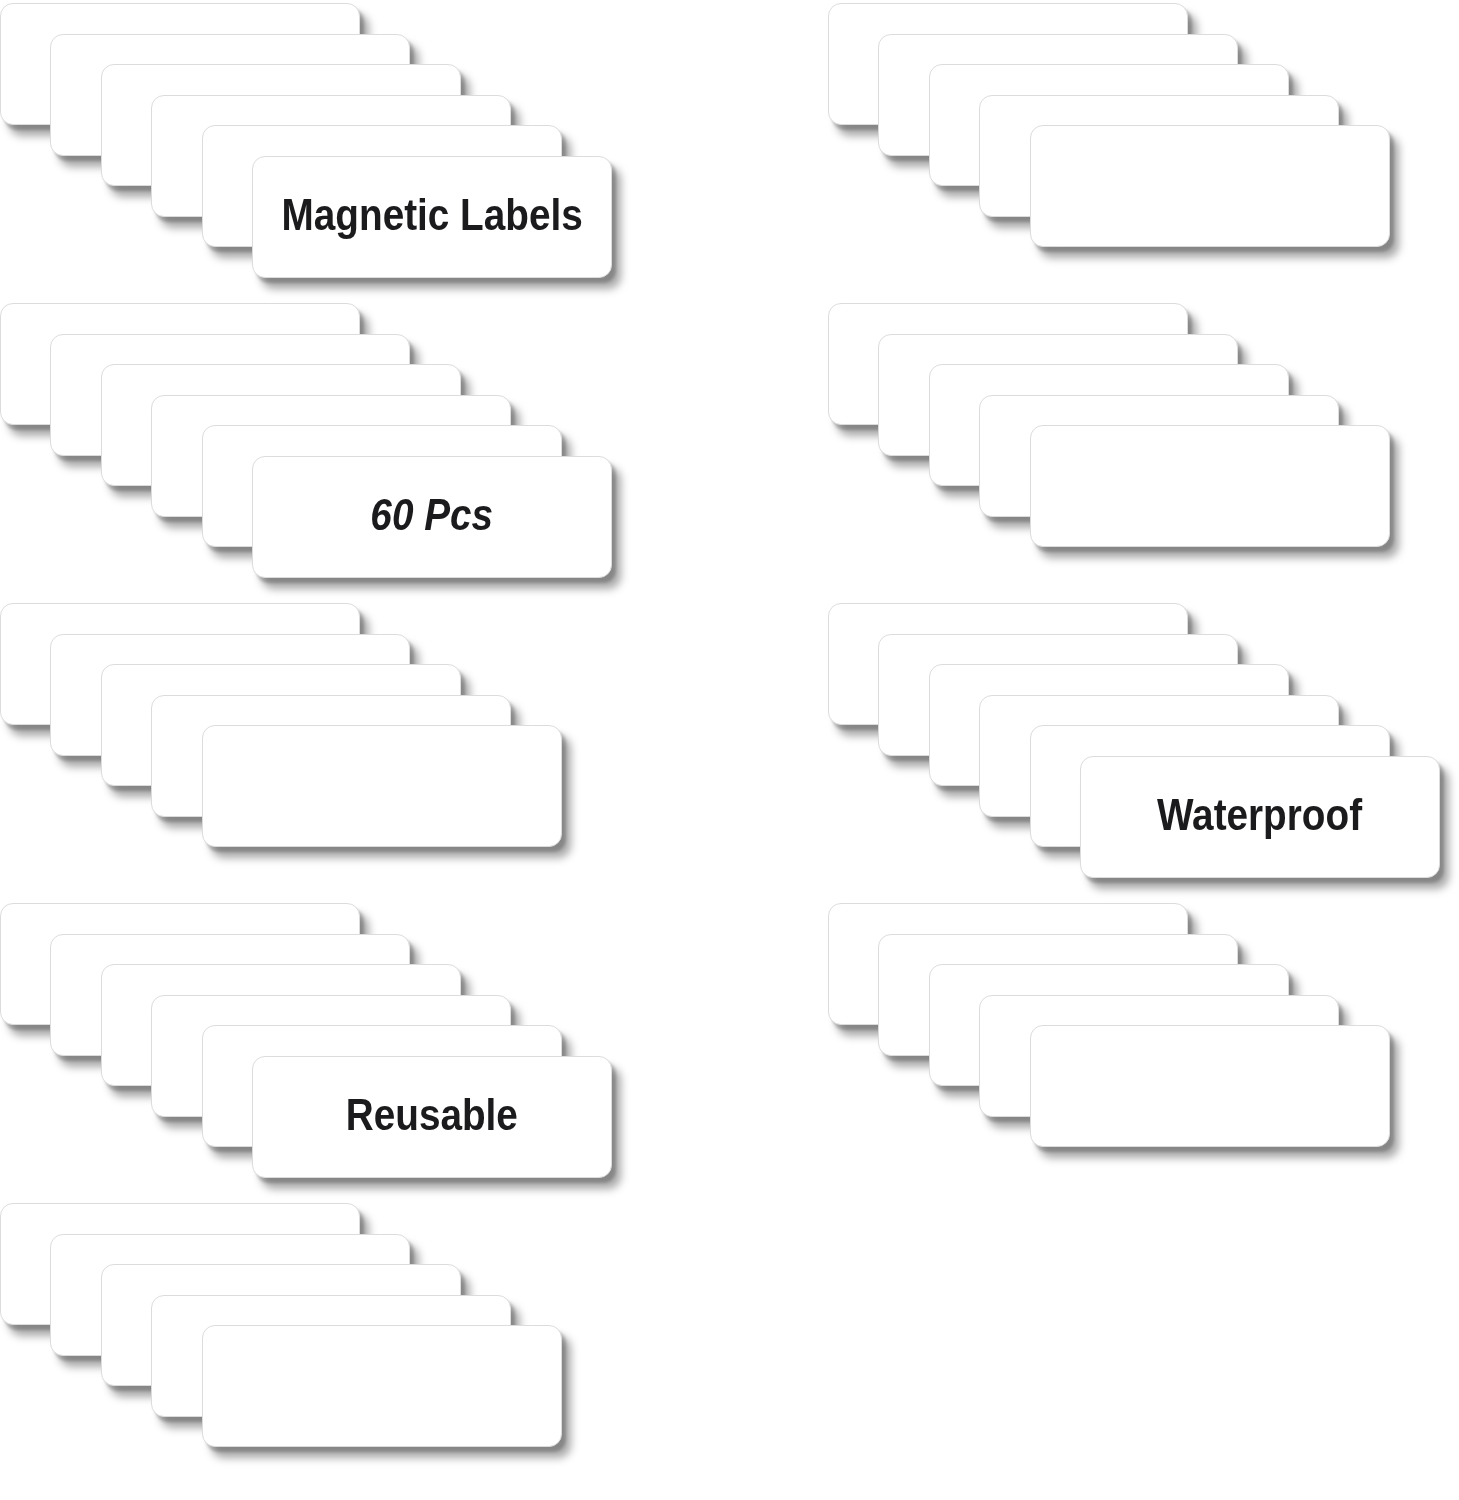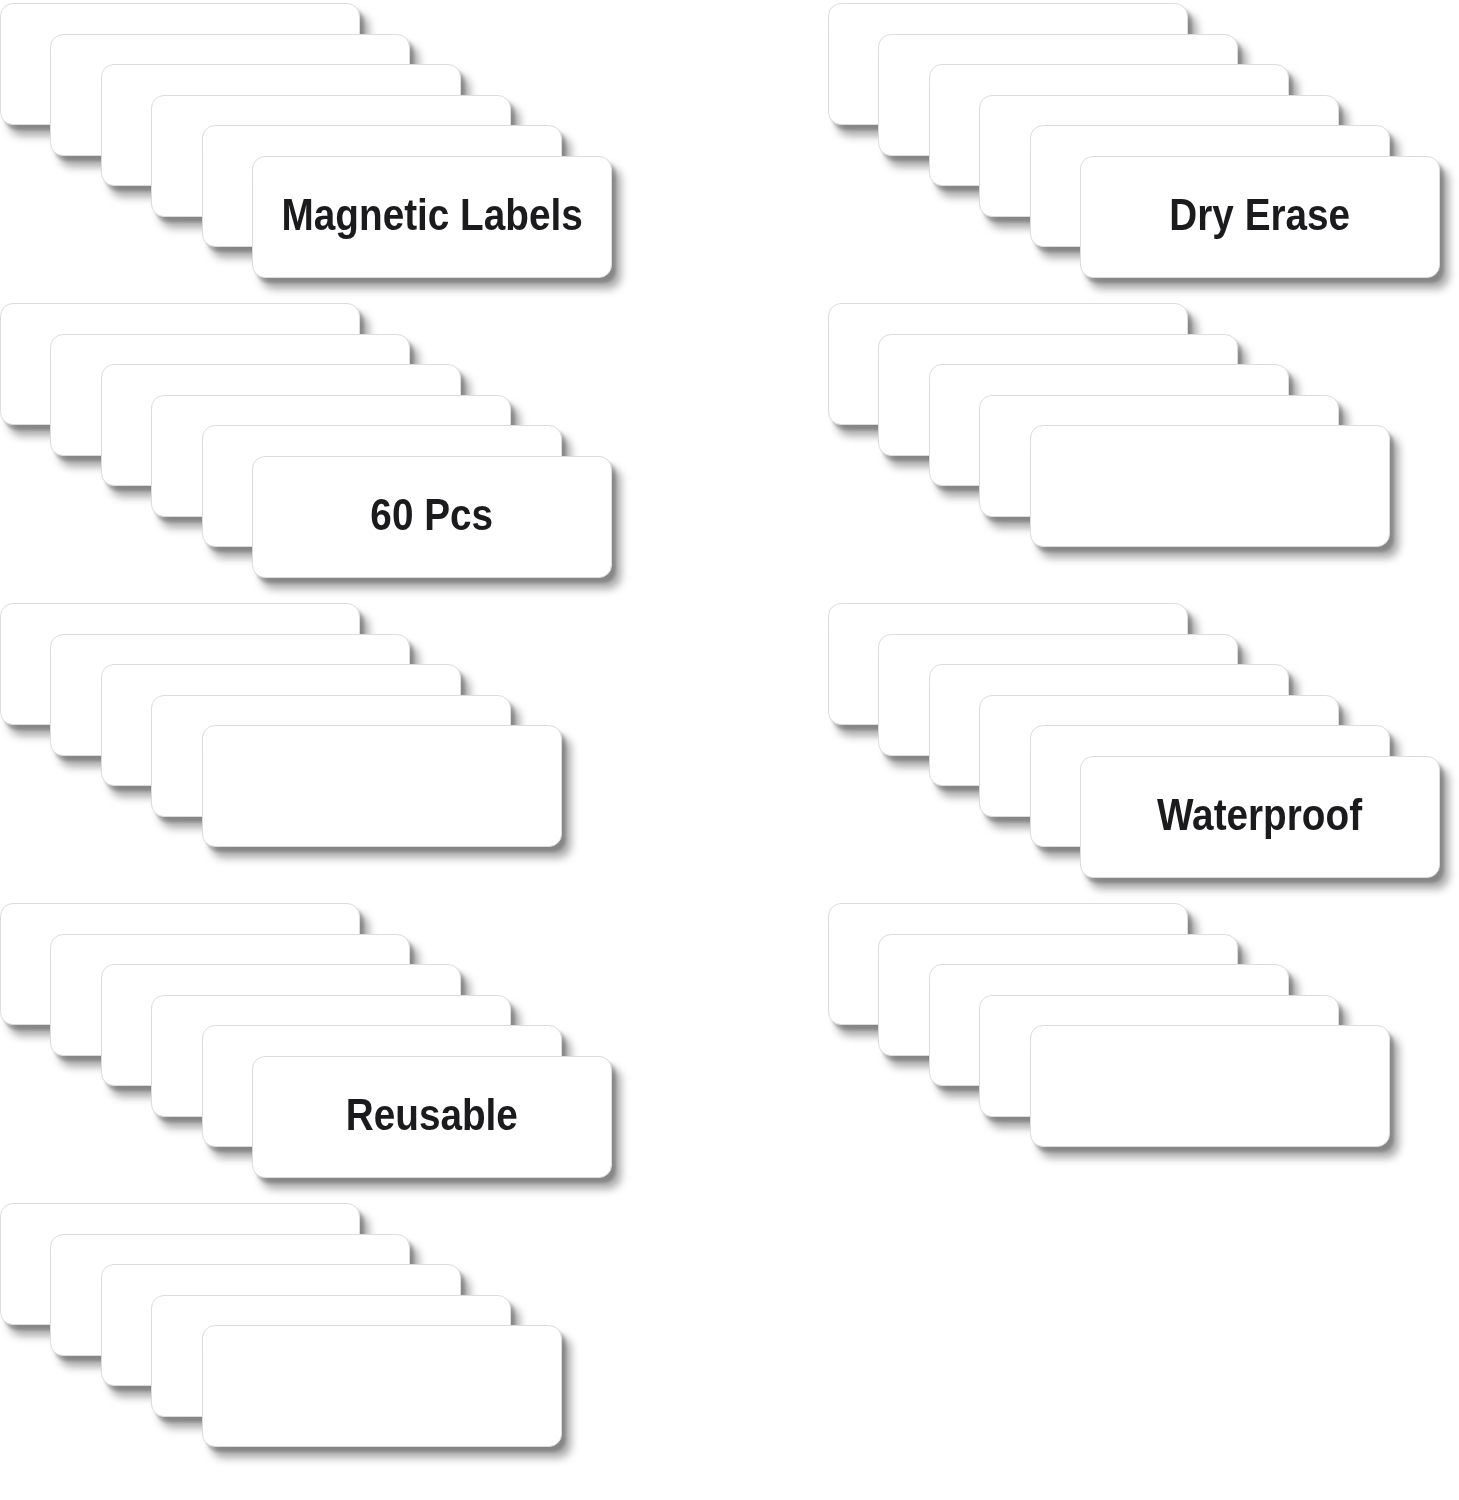--- a/index.html
+++ b/index.html
@@ -17,21 +17,21 @@
   }
   
   .stack {
     position: absolute;
     width: 613px;
     height: 276px;
   }
   .col-left  { left: 0px; }
   .col-right { left: 828px; }
   .row-1 { top: 3px; }
-  .row-2 { top: 303px; }
+  .row-2 { top: 303px; font-style: italic; }
   .row-3 { top: 603px; }
   .row-4 { top: 903px; text-align: right; }
   .row-5 { top: 1203px; }
 
   
   .card {
     position: absolute;
     width: 360px;
     height: 122px;
     box-sizing: border-box;
@@ -84,23 +84,20 @@
       <span class="label-text">Magnetic Labels</span>
     </div>
   </section>
 
   <section class="stack col-right row-1">
     <div class="card c0"></div>
       <div class="card c1"></div>
       <div class="card c2"></div>
       <div class="card c3"></div>
       <div class="card c4"></div>
-      <div class="card front c5">
-      <span class="label-text">Dry Erase</span>
-    </div>
   </section>
 
   <section class="stack col-left row-2">
     <div class="card c0"></div>
       <div class="card c1"></div>
       <div class="card c2"></div>
       <div class="card c3"></div>
       <div class="card c4"></div>
       <div class="card front c5">
       <span class="label-text">60 Pcs</span>

